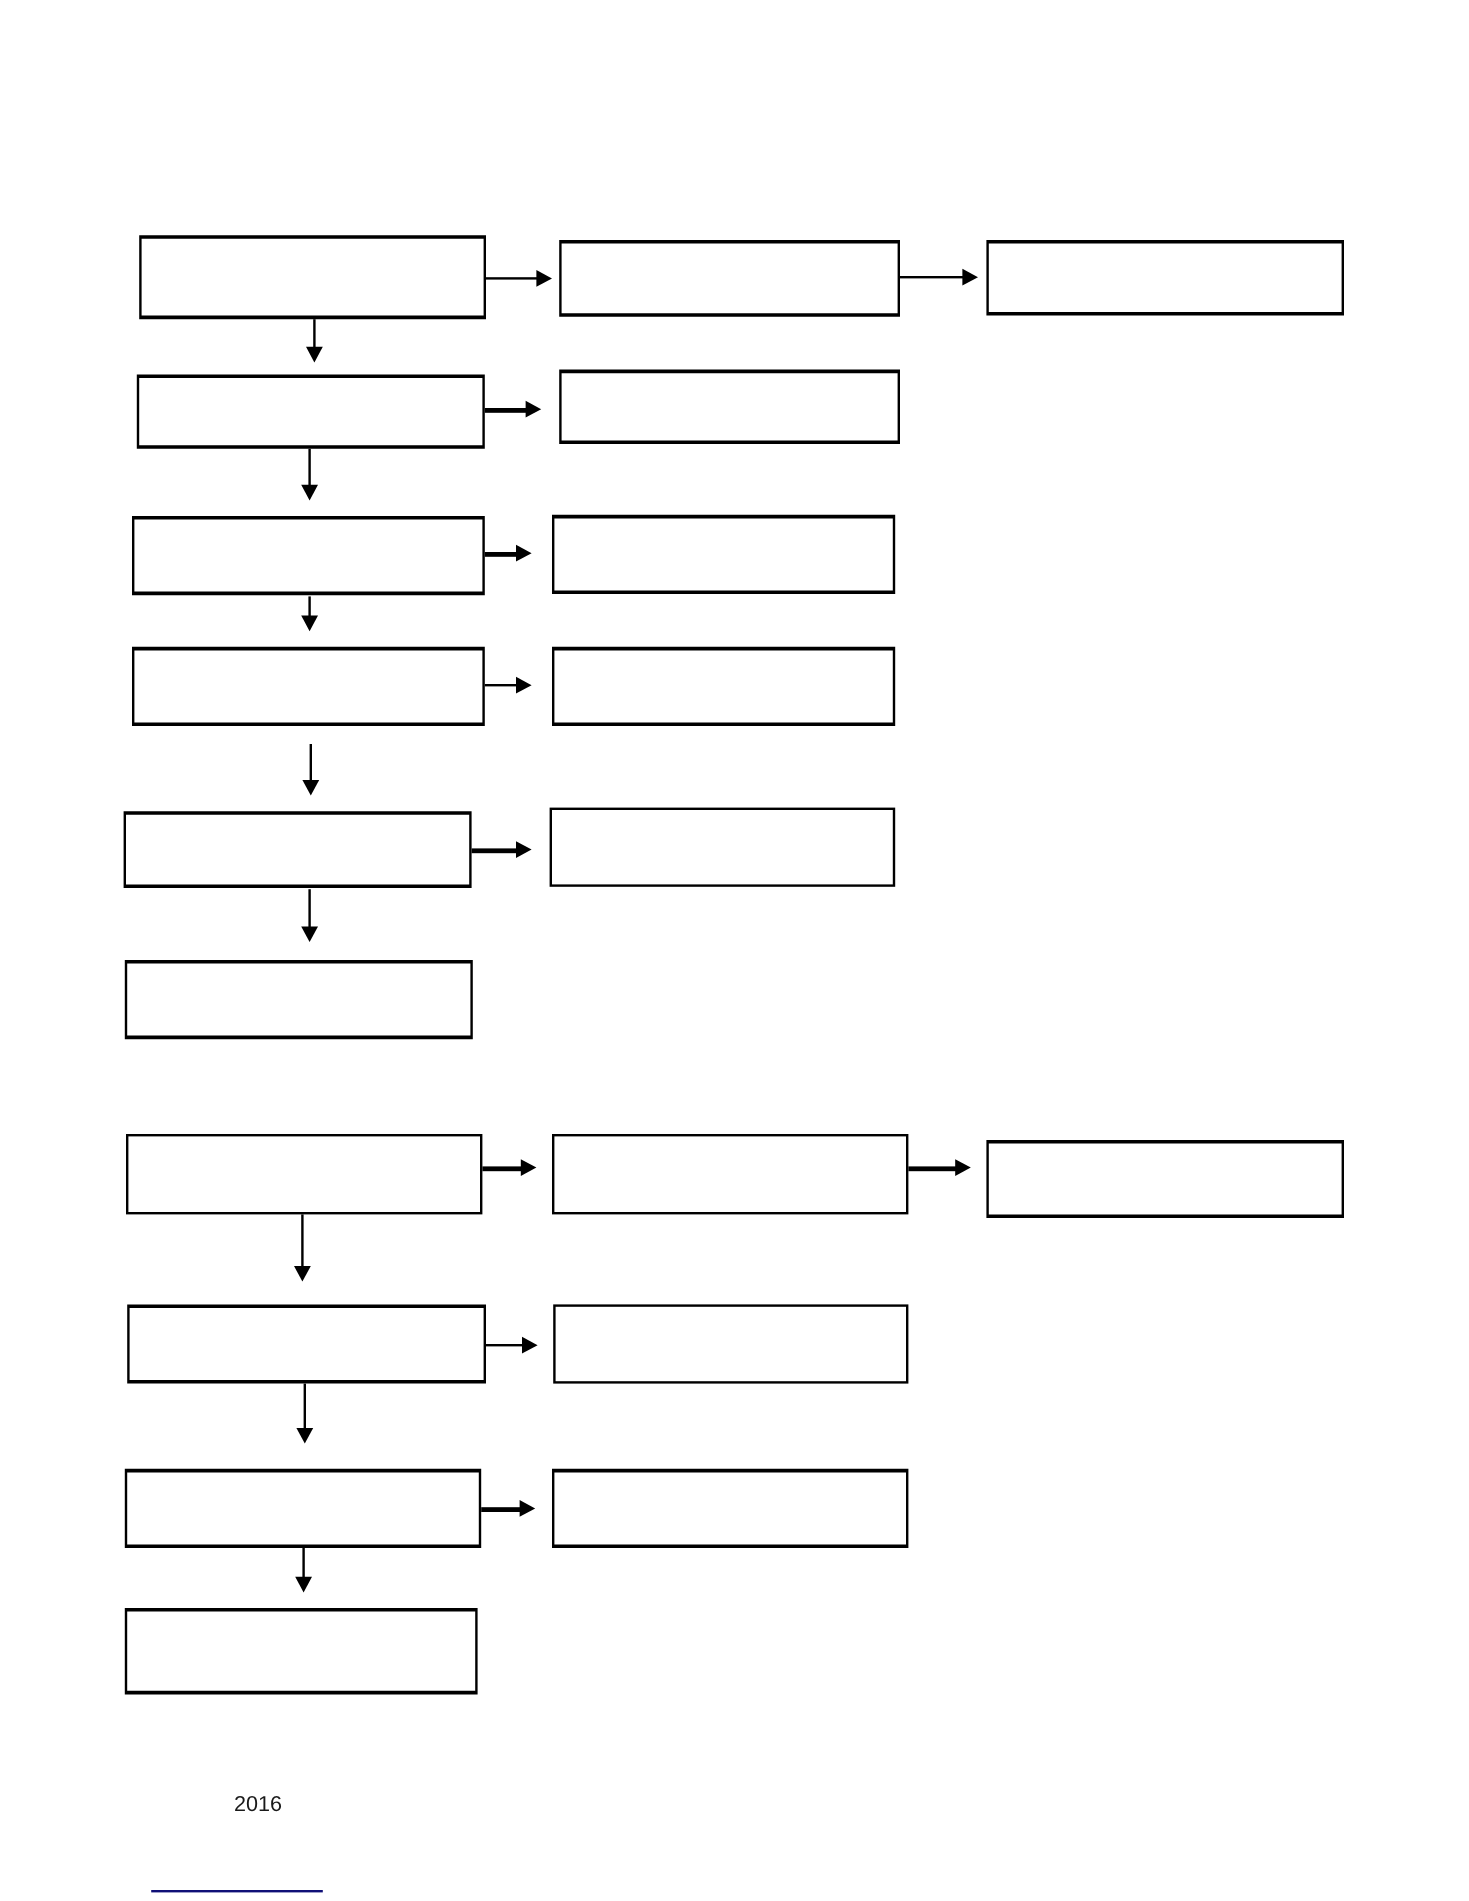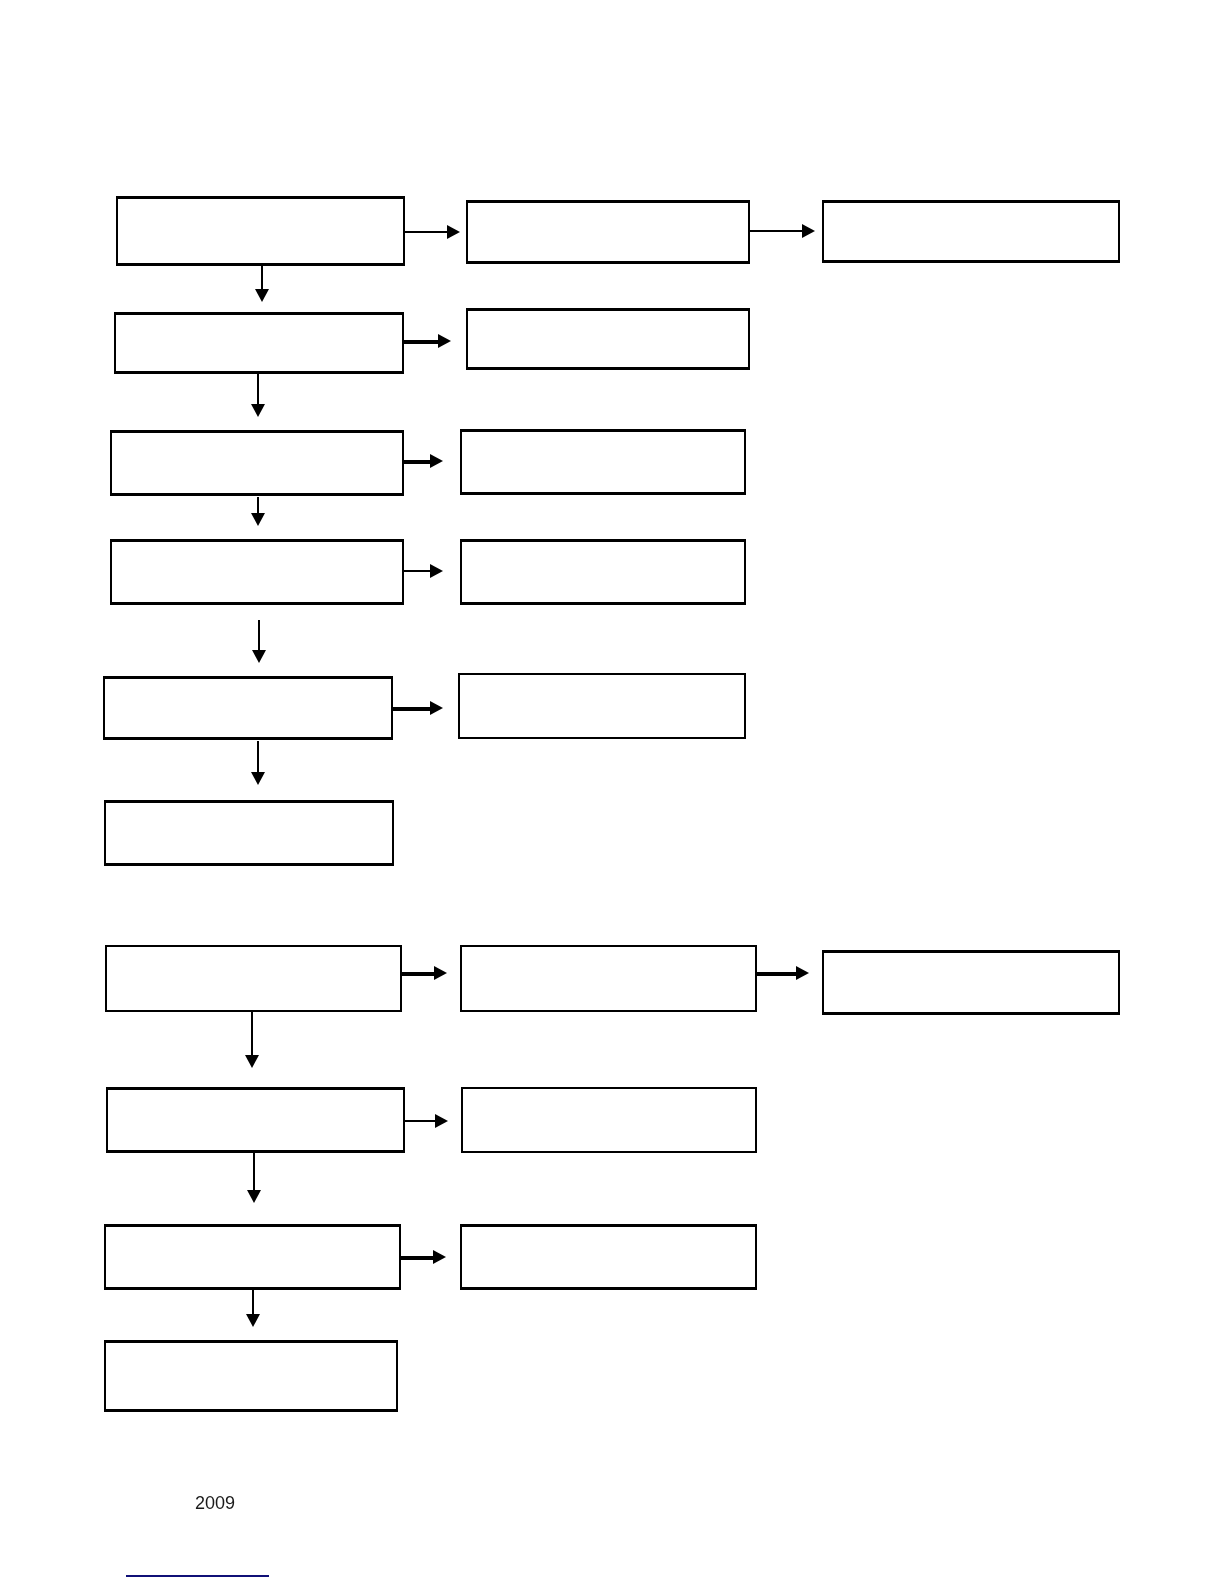--- a/index.html
+++ b/index.html
@@ -150,19 +150,19 @@
         <div class="arrowhead-right" style="left: 435px; top: 1114px;"></div>
         <div class="conn conn-v" style="left: 253px; top: 1153px; height: 39px;"></div>
         <div class="arrowhead-down" style="left: 247px; top: 1190px;"></div>
         <div class="conn conn-h bold" style="left: 401px; top: 1256px; width: 34px;"></div>
         <div class="arrowhead-right" style="left: 433px; top: 1250px;"></div>
         <div class="conn conn-v" style="left: 252px; top: 1290px; height: 26px;"></div>
         <div class="arrowhead-down" style="left: 246px; top: 1314px;"></div>
       </div>
     </div>
   <div id="text-layer">
-      <div class="page-text" style="left: 195px; top: 1494px; font-size: 18px; color: rgb(26, 26, 26);">2009</div>
+      <div class="page-text" style="left: 195px; top: 1494px; font-size: 18px; color: rgb(26, 26, 26);">2016</div>
     </div>
   <div id="rule-layer">
       <div class="footnote-rule" style="left: 126px; top: 1575px; width: 143px; border-top-color: rgb(16, 16, 119); border-top-width: 2px;"></div>
     </div>
 
 </div>
 
 </body></html>

